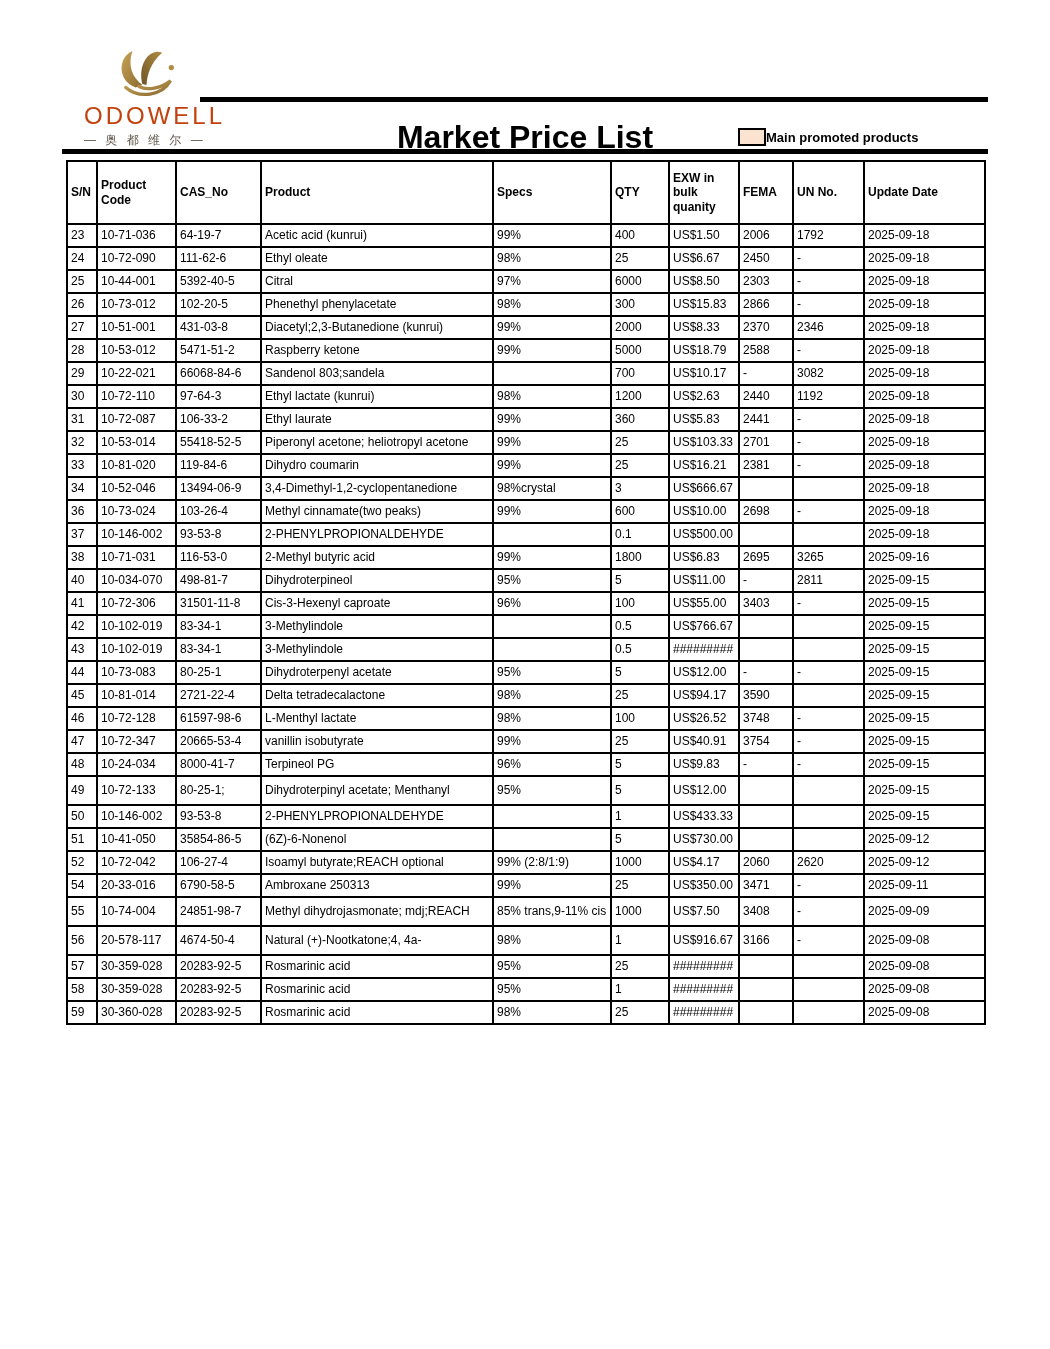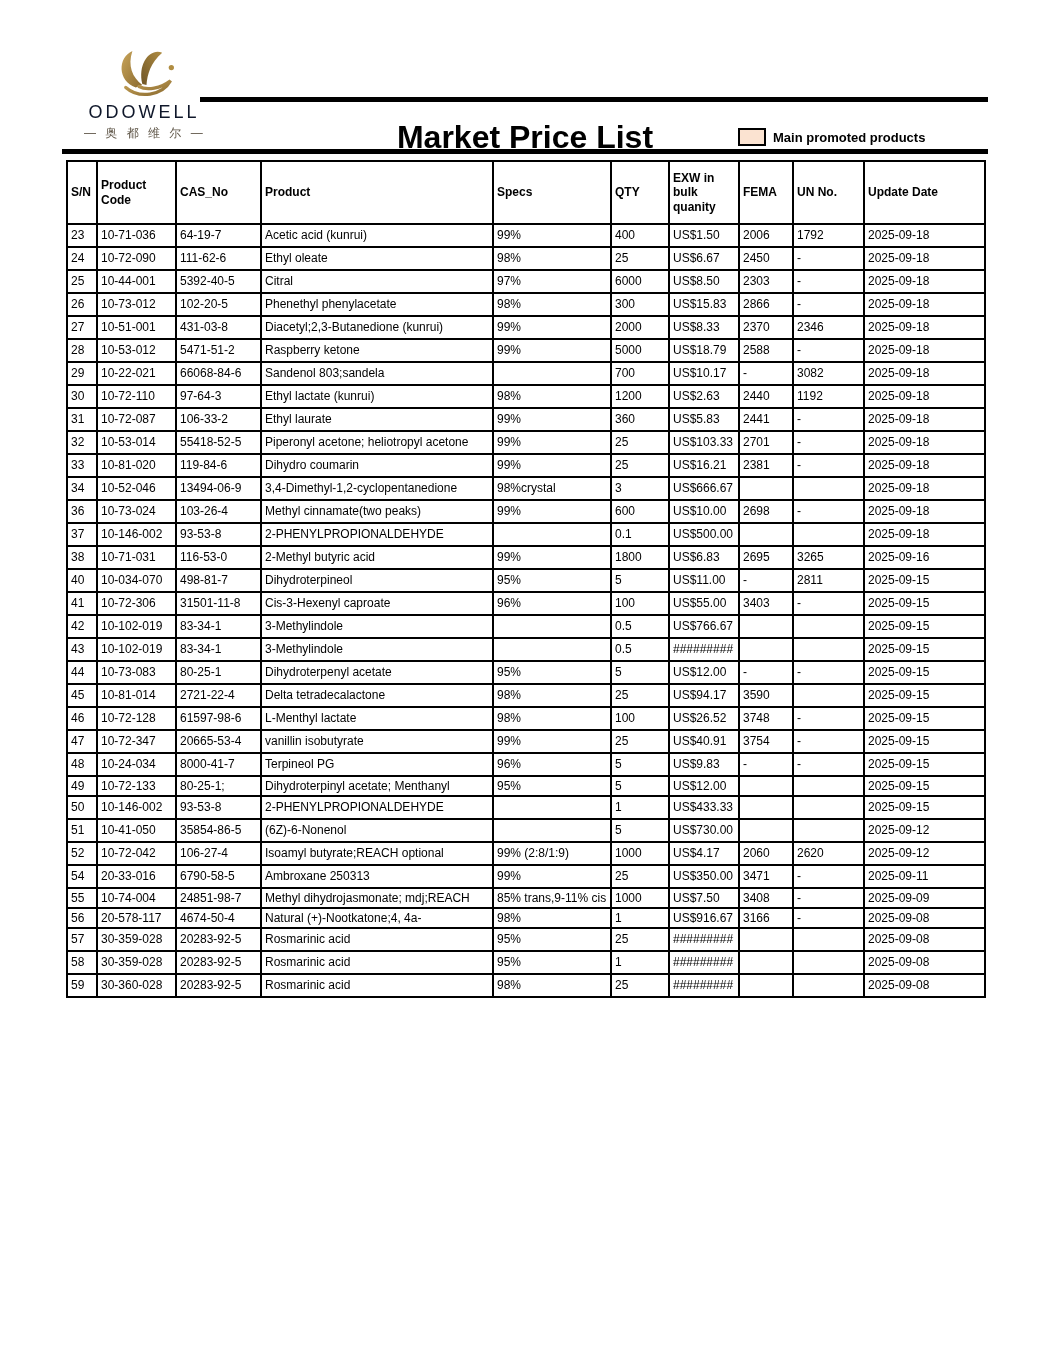--- a/index.html
+++ b/index.html
@@ -1,46 +1,46 @@
 <!DOCTYPE html>
 <html><head>
 <meta charset="utf-8">
 <style>
   html,body{margin:0;padding:0;background:#ffffff;}
   body{width:1050px;height:1349px;position:relative;font-family:"Liberation Sans",sans-serif;color:#000;}
 
   
   .logo{position:absolute;left:84px;top:46px;width:120px;text-align:center;}
   .logo-flower{width:84px;height:58px;margin:0 auto;display:block;}
-  .brand{font-size:18px;letter-spacing:3px;color:#0f172a;font-weight:500;margin-top:-2px;}
+  .brand{font-size:24px;letter-spacing:3px;color:#c2410c;font-weight:500;margin-top:-2px;}
   .brand-cn{font-size:12px;letter-spacing:3px;color:#5f5648;margin-top:2px;white-space:nowrap;}
 
   .rule-top{position:absolute;left:200px;top:97px;width:788px;height:5px;background:#000;}
   .rule-mid{position:absolute;left:62px;top:149px;width:926px;height:5px;background:#000;}
 
   .title{position:absolute;left:0;top:119px;width:1050px;text-align:center;
          font-size:32px;font-weight:bold;letter-spacing:0px;}
 
-  .legend{position:absolute;left:738px;top:128px;display:flex;align-items:center;gap:7px;}
+  .legend{position:absolute;left:738px;top:128px;display:flex;align-items:center;}
   .legend-swatch{width:28px;height:18px;border:2px solid #000;box-sizing:border-box;}
   .legend-label{font-weight:bold;font-size:13px;}
 
   
   .price-table{position:absolute;left:66px;top:160px;width:918px;
                border-collapse:collapse;table-layout:fixed;}
   .price-table th,.price-table td{
     border:2px solid #000;
     font-size:12px;line-height:1.2;
     padding:0 3px;box-sizing:border-box;
     overflow:hidden;white-space:nowrap;
     text-align:left;vertical-align:middle;
   }
   .price-table th{font-weight:bold;height:63px;white-space:normal;}
   .price-table td{height:23px;}
-  .price-table tr.tall td{height:20px;}
+  .price-table tr.tall td{height:29px;}
 </style>
 </head>
 <body>
 
 <div class="logo">
   <svg class="logo-flower" viewBox="0 0 100 70" xmlns="http://www.w3.org/2000/svg">
     <defs>
       <linearGradient id="g1" x1="0" y1="0" x2="1" y2="1">
         <stop offset="0" stop-color="#c9a55a"></stop>
           <stop offset="1" stop-color="#8a6a2f"></stop>

